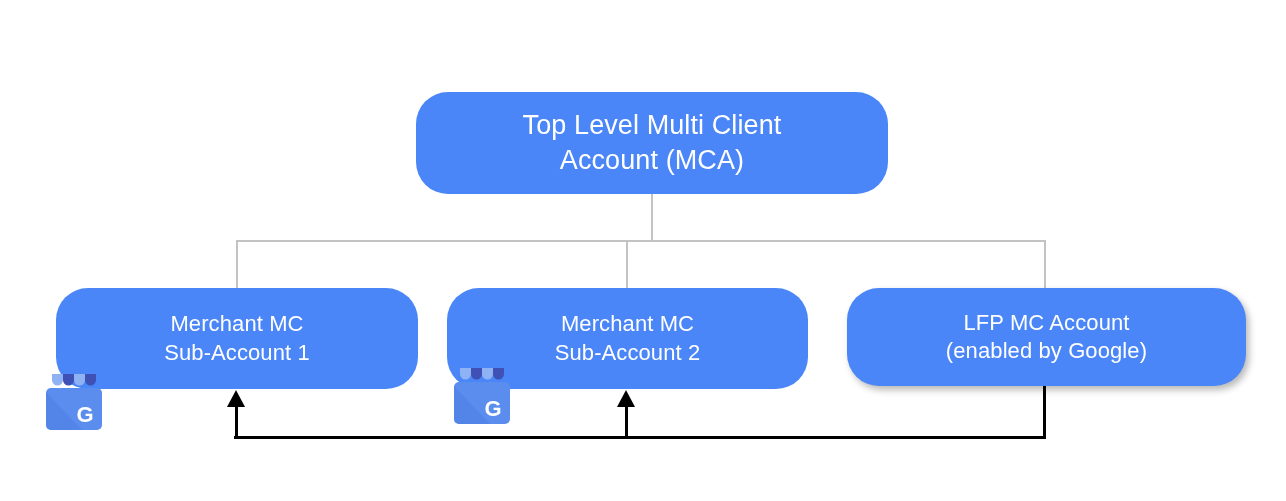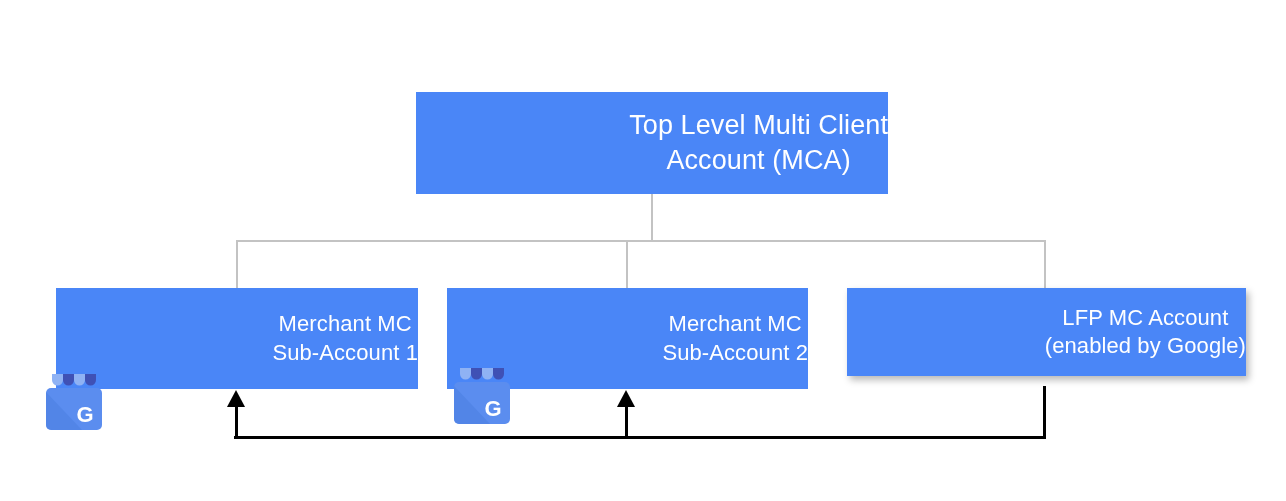--- a/index.html
+++ b/index.html
@@ -15,26 +15,27 @@
     width: 1286px;
     height: 501px;
     background: #ffffff;
     overflow: hidden;
   }
   .node {
     position: absolute;
     box-sizing: border-box;
     display: flex;
     align-items: center;
-    justify-content: flex-end;
+    justify-content: center;
     text-align: center;
     color: #ffffff;
     line-height: 1.28;
     white-space: pre-line;
     letter-spacing: 0.1px;
+    border-radius: 32px;
   }
   .node-mca {
     left: 416px;
     top: 92px;
     width: 472px;
     height: 102px;
     background: #4a86f7;
     font-size: 27px;
   }
   .node-sub1 {
@@ -50,21 +51,21 @@
     top: 288px;
     width: 361px;
     height: 101px;
     background: #4a86f7;
     font-size: 22px;
   }
   .node-lfp {
     left: 847px;
     top: 288px;
     width: 399px;
-    height: 88px;
+    height: 98px;
     background: #4a86f7;
     font-size: 22px;
     box-shadow: 3px 4px 7px rgba(0,0,0,0.28);
   }
 
   
   .conn {
     position: absolute;
     background: #c3c3c3;
   }

